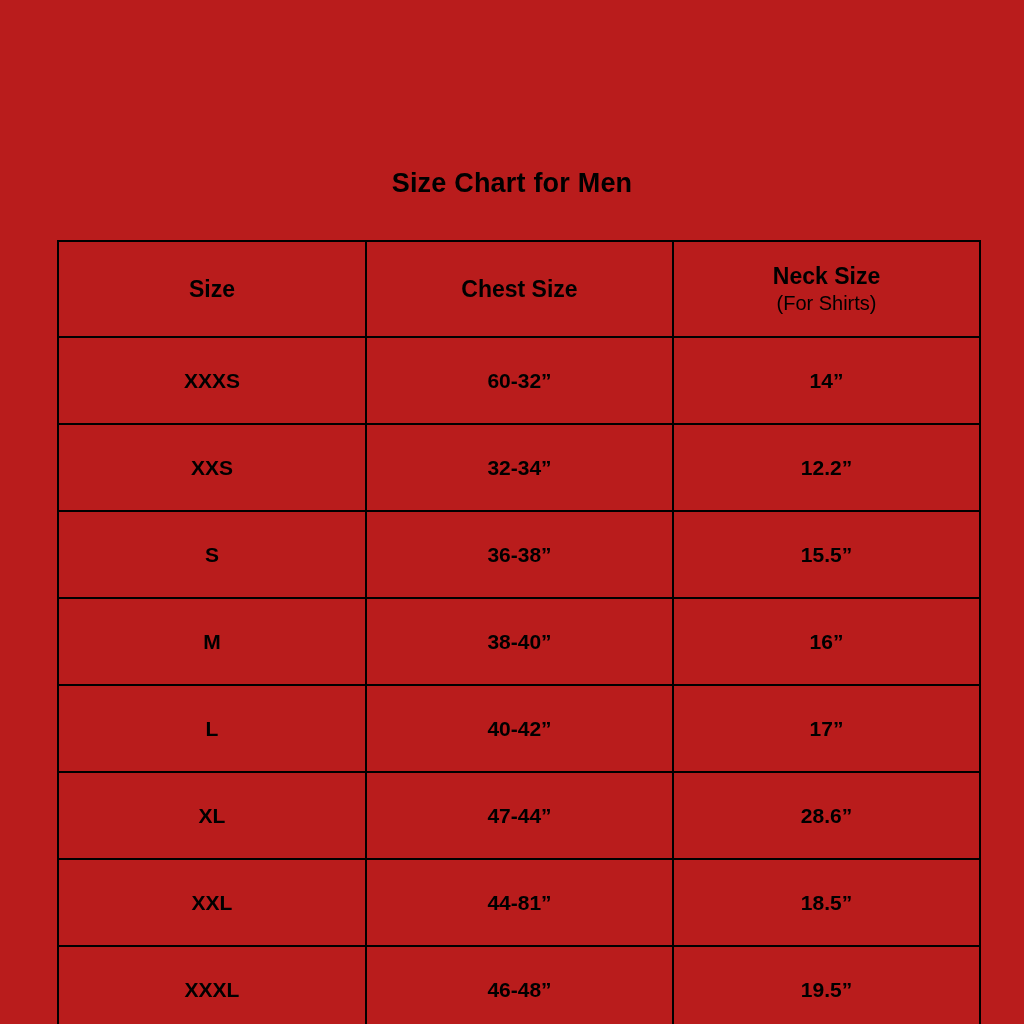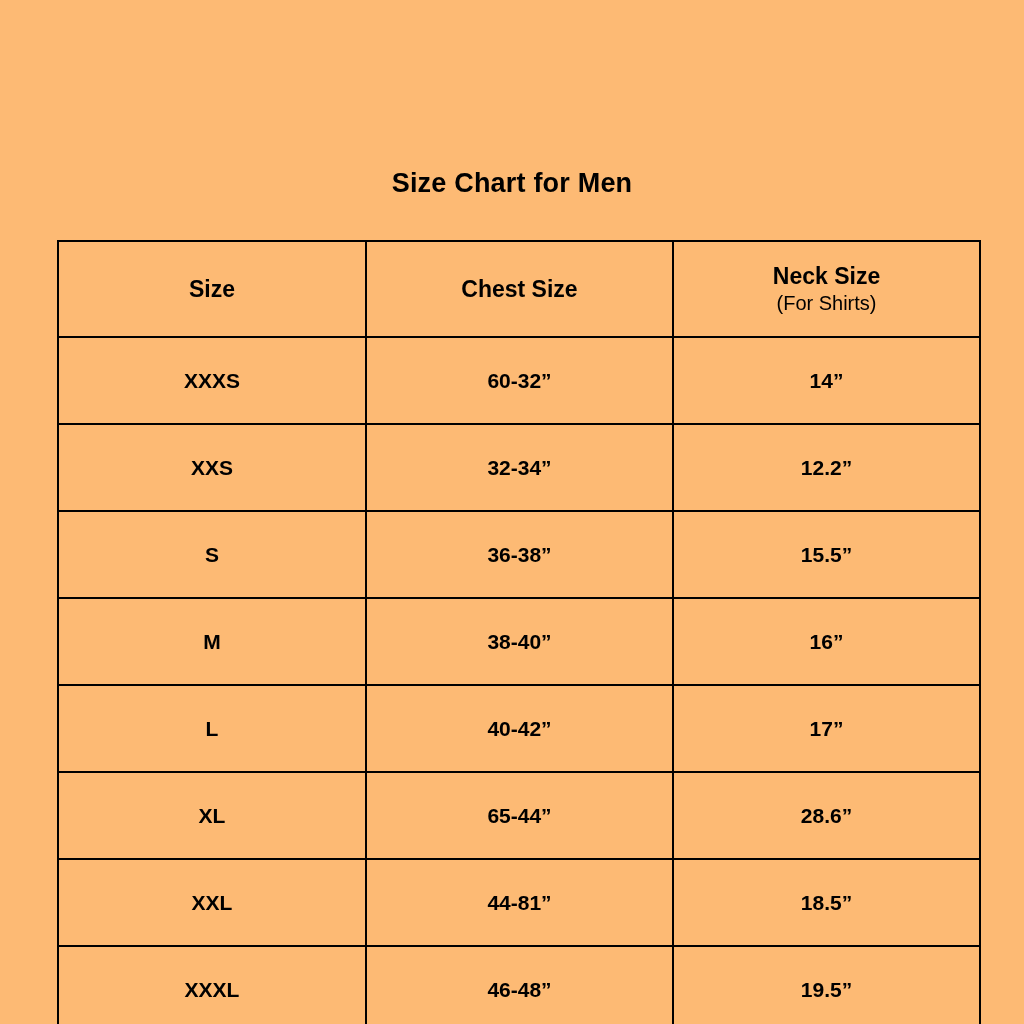--- a/index.html
+++ b/index.html
@@ -14,21 +14,21 @@
     color: #000000;
     position: relative;
     overflow: hidden;
   }
   .page {
     position: absolute;
     left: 0;
     top: 0;
     width: 1024px;
     height: 1024px;
-    background: #fdba74;
+    background: #b91c1c;
   }
   .chart-title {
     position: absolute;
     left: 0;
     top: 168px;
     width: 1024px;
     text-align: center;
     font-size: 27px;
     font-weight: bold;
     letter-spacing: 0.2px;
@@ -118,21 +118,21 @@
         <td>38-40”</td>
         <td>16”</td>
       </tr>
       <tr>
         <td>L</td>
         <td>40-42”</td>
         <td>17”</td>
       </tr>
       <tr>
         <td>XL</td>
-        <td>65-44”</td>
+        <td>47-44”</td>
         <td>28.6”</td>
       </tr>
       <tr>
         <td>XXL</td>
         <td>44-81”</td>
         <td>18.5”</td>
       </tr>
       <tr>
         <td>XXXL</td>
         <td>46-48”</td>

